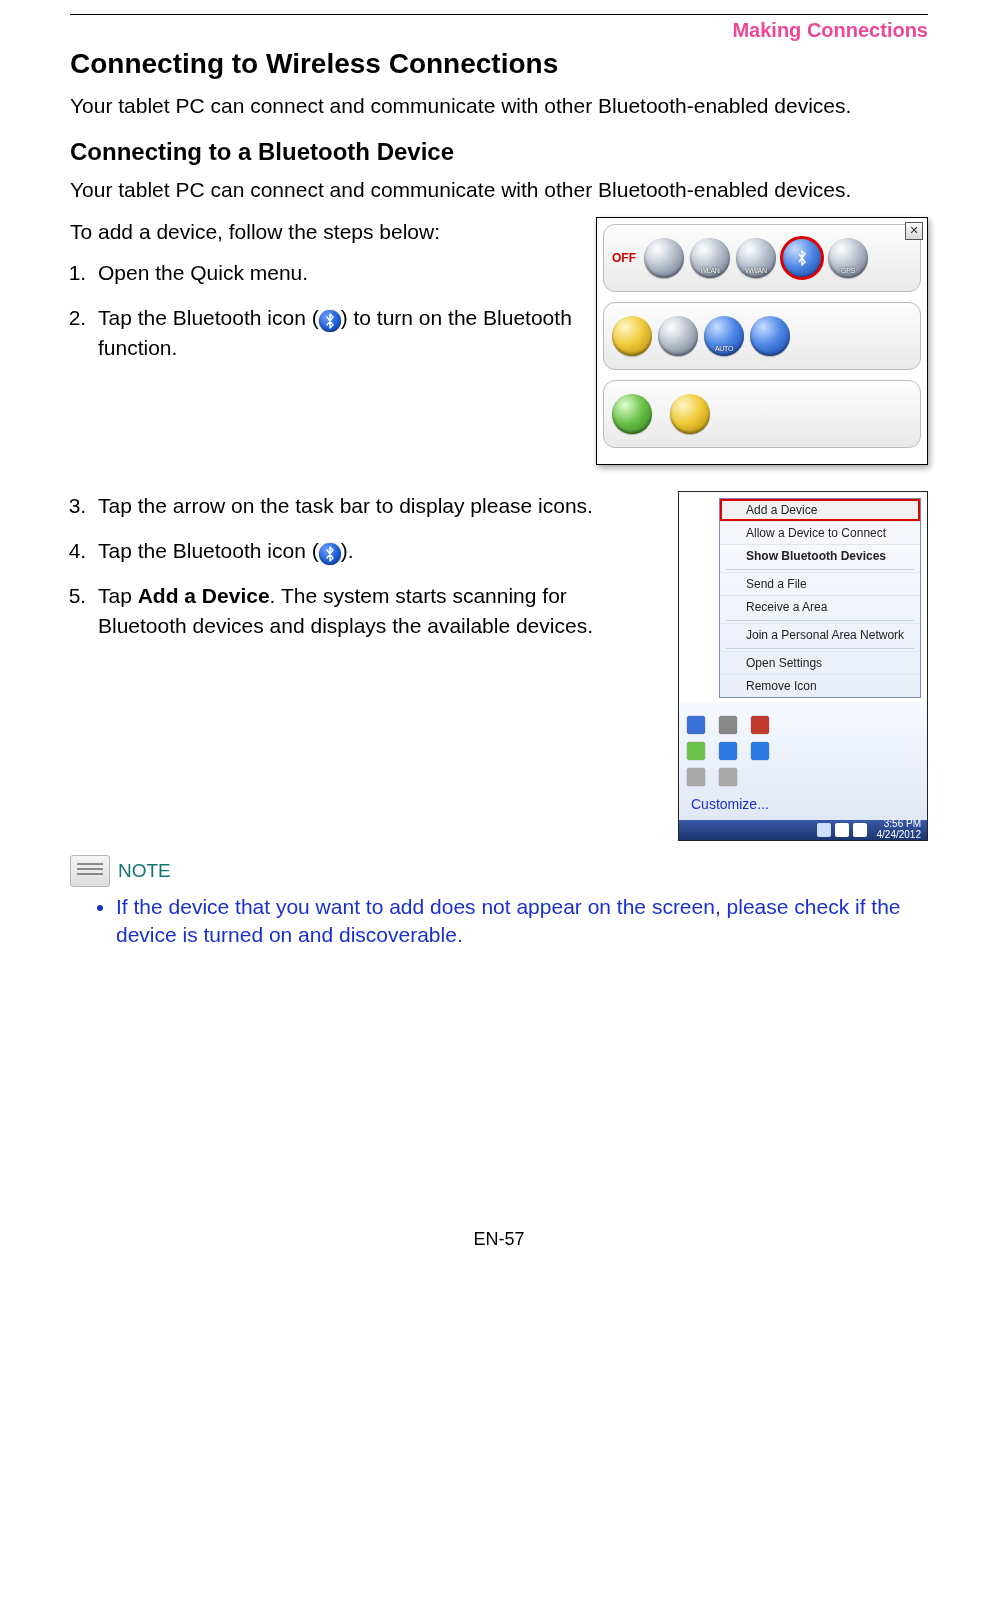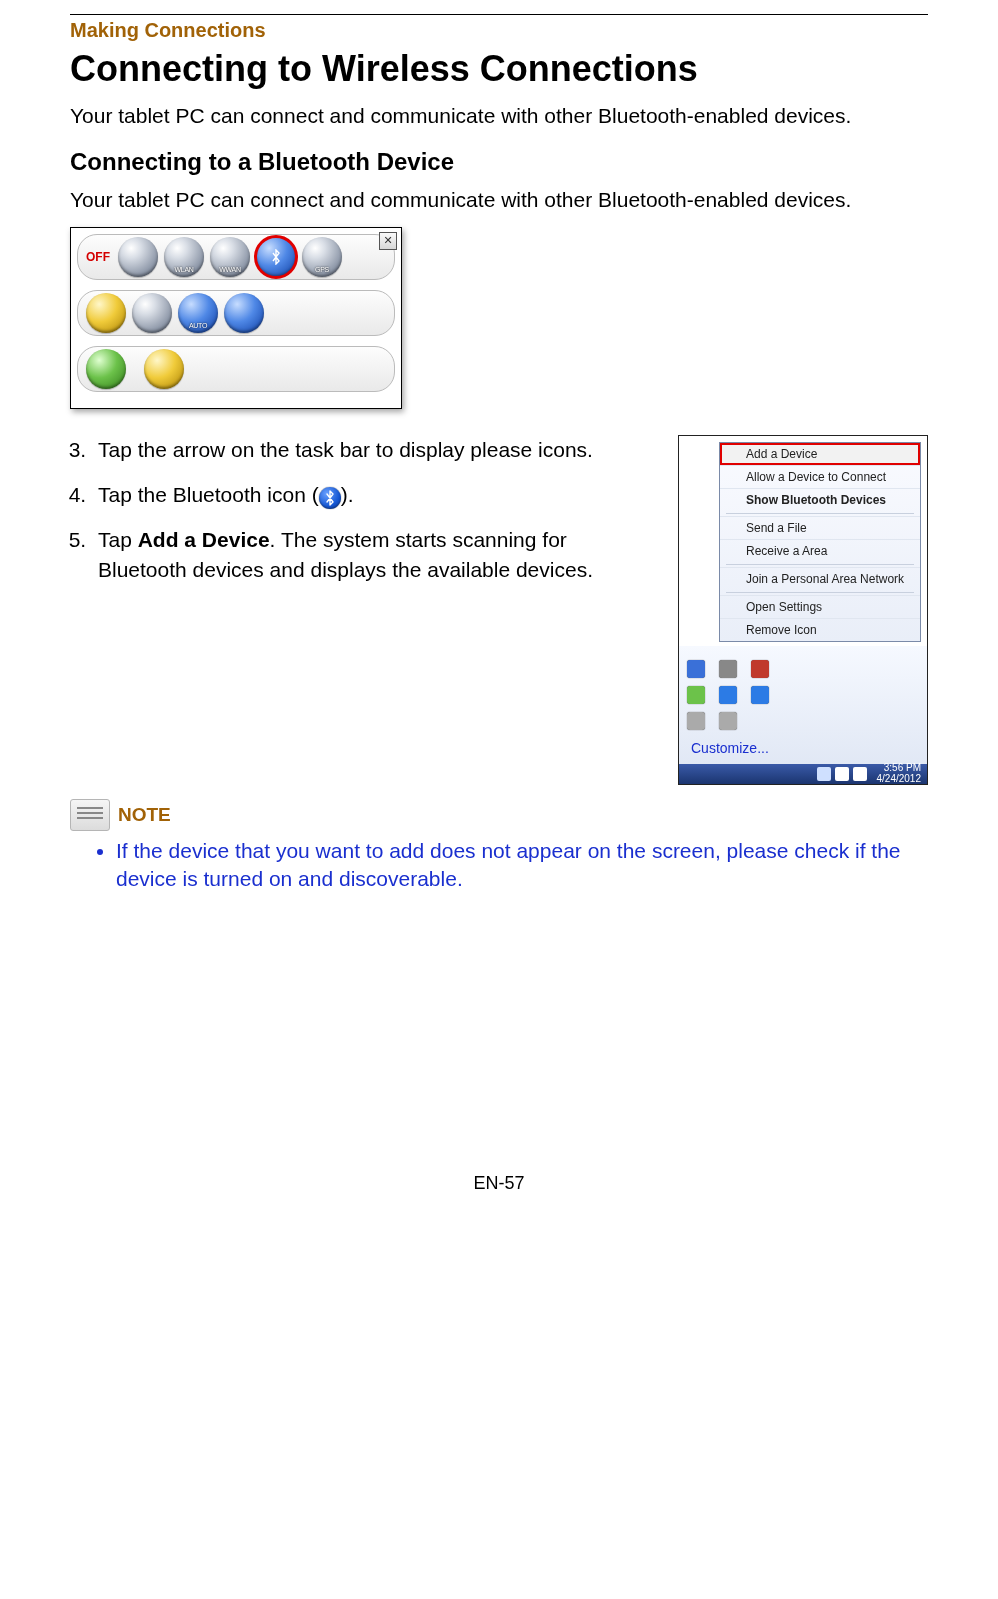--- a/index.html
+++ b/index.html
@@ -12,28 +12,28 @@
   }
   .page {
     padding: 0 70px 40px 70px;
     position: relative;
   }
   .header-line {
     border-top: 1.5px solid #000;
     margin-top: 14px;
   }
   .section-label {
-    color: #a16207;
+    color: #ec4899;
     font-weight: bold;
     font-size: 20px;
-    text-align: left;
+    text-align: right;
     margin: 4px 0 6px 0;
   }
   h1 {
-    font-size: 36px;
+    font-size: 28px;
     font-weight: 800;
     margin: 4px 0 12px 0;
   }
   .intro {
     font-size: 21px;
     line-height: 1.35;
     margin: 0 0 18px 0;
   }
   h2 {
     font-size: 24px;
@@ -92,23 +92,23 @@
     width: 16px; height: 16px;
     border: 1px solid #555;
     background: linear-gradient(#fafafa,#d8d8d8);
     font-size: 11px;
     line-height: 14px;
     text-align: center;
     color: #333;
   }
   .qp-group {
     border: 1px solid #bbb;
-    border-radius: 20px;
+    border-radius: 12px;
     background: linear-gradient(#fdfdfd,#e9e9e9);
-    padding: 2px 8px;
+    padding: 13px 8px;
     margin-bottom: 10px;
     display: flex;
     align-items: center;
     gap: 6px;
   }
   .qp-label {
     color: #d40000;
     font-weight: bold;
     font-size: 12px;
     margin-right: 2px;
@@ -222,22 +222,22 @@
     position: relative;
   }
   .note-icon::before {
     content: "";
     position: absolute;
     left: 6px; right: 6px; top: 7px;
     height: 2px; background: #888;
     box-shadow: 0 5px 0 #888, 0 10px 0 #888;
   }
   .note-text {
-    color: #a16207;
-    font-weight: 700;
+    color: #0f766e;
+    font-weight: 400;
     font-size: 19px;
   }
   ul.note-list {
     margin: 6px 0 0 0;
     padding-left: 46px;
     list-style: disc;
   }
   ul.note-list li {
     color: #1a2fcf;
     font-size: 21px;
@@ -258,20 +258,33 @@
   <div class="header-line"></div>
   <div class="section-label">Making Connections</div>
 
   <h1>Connecting to Wireless Connections</h1>
   <p class="intro">Your tablet PC can connect and communicate with other Bluetooth-enabled devices.</p>
 
   <h2>Connecting to a Bluetooth Device</h2>
   <p class="sub-intro">Your tablet PC can connect and communicate with other Bluetooth-enabled devices.</p>
 
   <div class="row">
+    <div class="col-text">
+      <p class="steps-lead">To add a device, follow the steps below:</p>
+      <ol class="steps" start="1">
+        <li>Open the Quick menu.</li>
+        <li>
+          <span>Tap the Bluetooth icon (</span><span class="bt-icon">
+              <svg viewBox="0 0 12 16">
+                <path d="M3 4 L9 12 L6 15 L6 1 L9 4 L3 12" stroke="#fff" stroke-width="1.4" fill="none" stroke-linejoin="round" stroke-linecap="round"></path>
+              </svg>
+            </span><span>) to turn on the Bluetooth function.</span>
+        </li>
+      </ol>
+    </div>
 
     <div class="quick-panel">
       <div class="qp-close">✕</div>
       <div class="qp-group">
         <span class="qp-label">OFF</span>
         <span class="orb">
             <span class="orb-txt"></span>
           </span>
         <span class="orb">
             <span class="orb-txt">WLAN</span>

